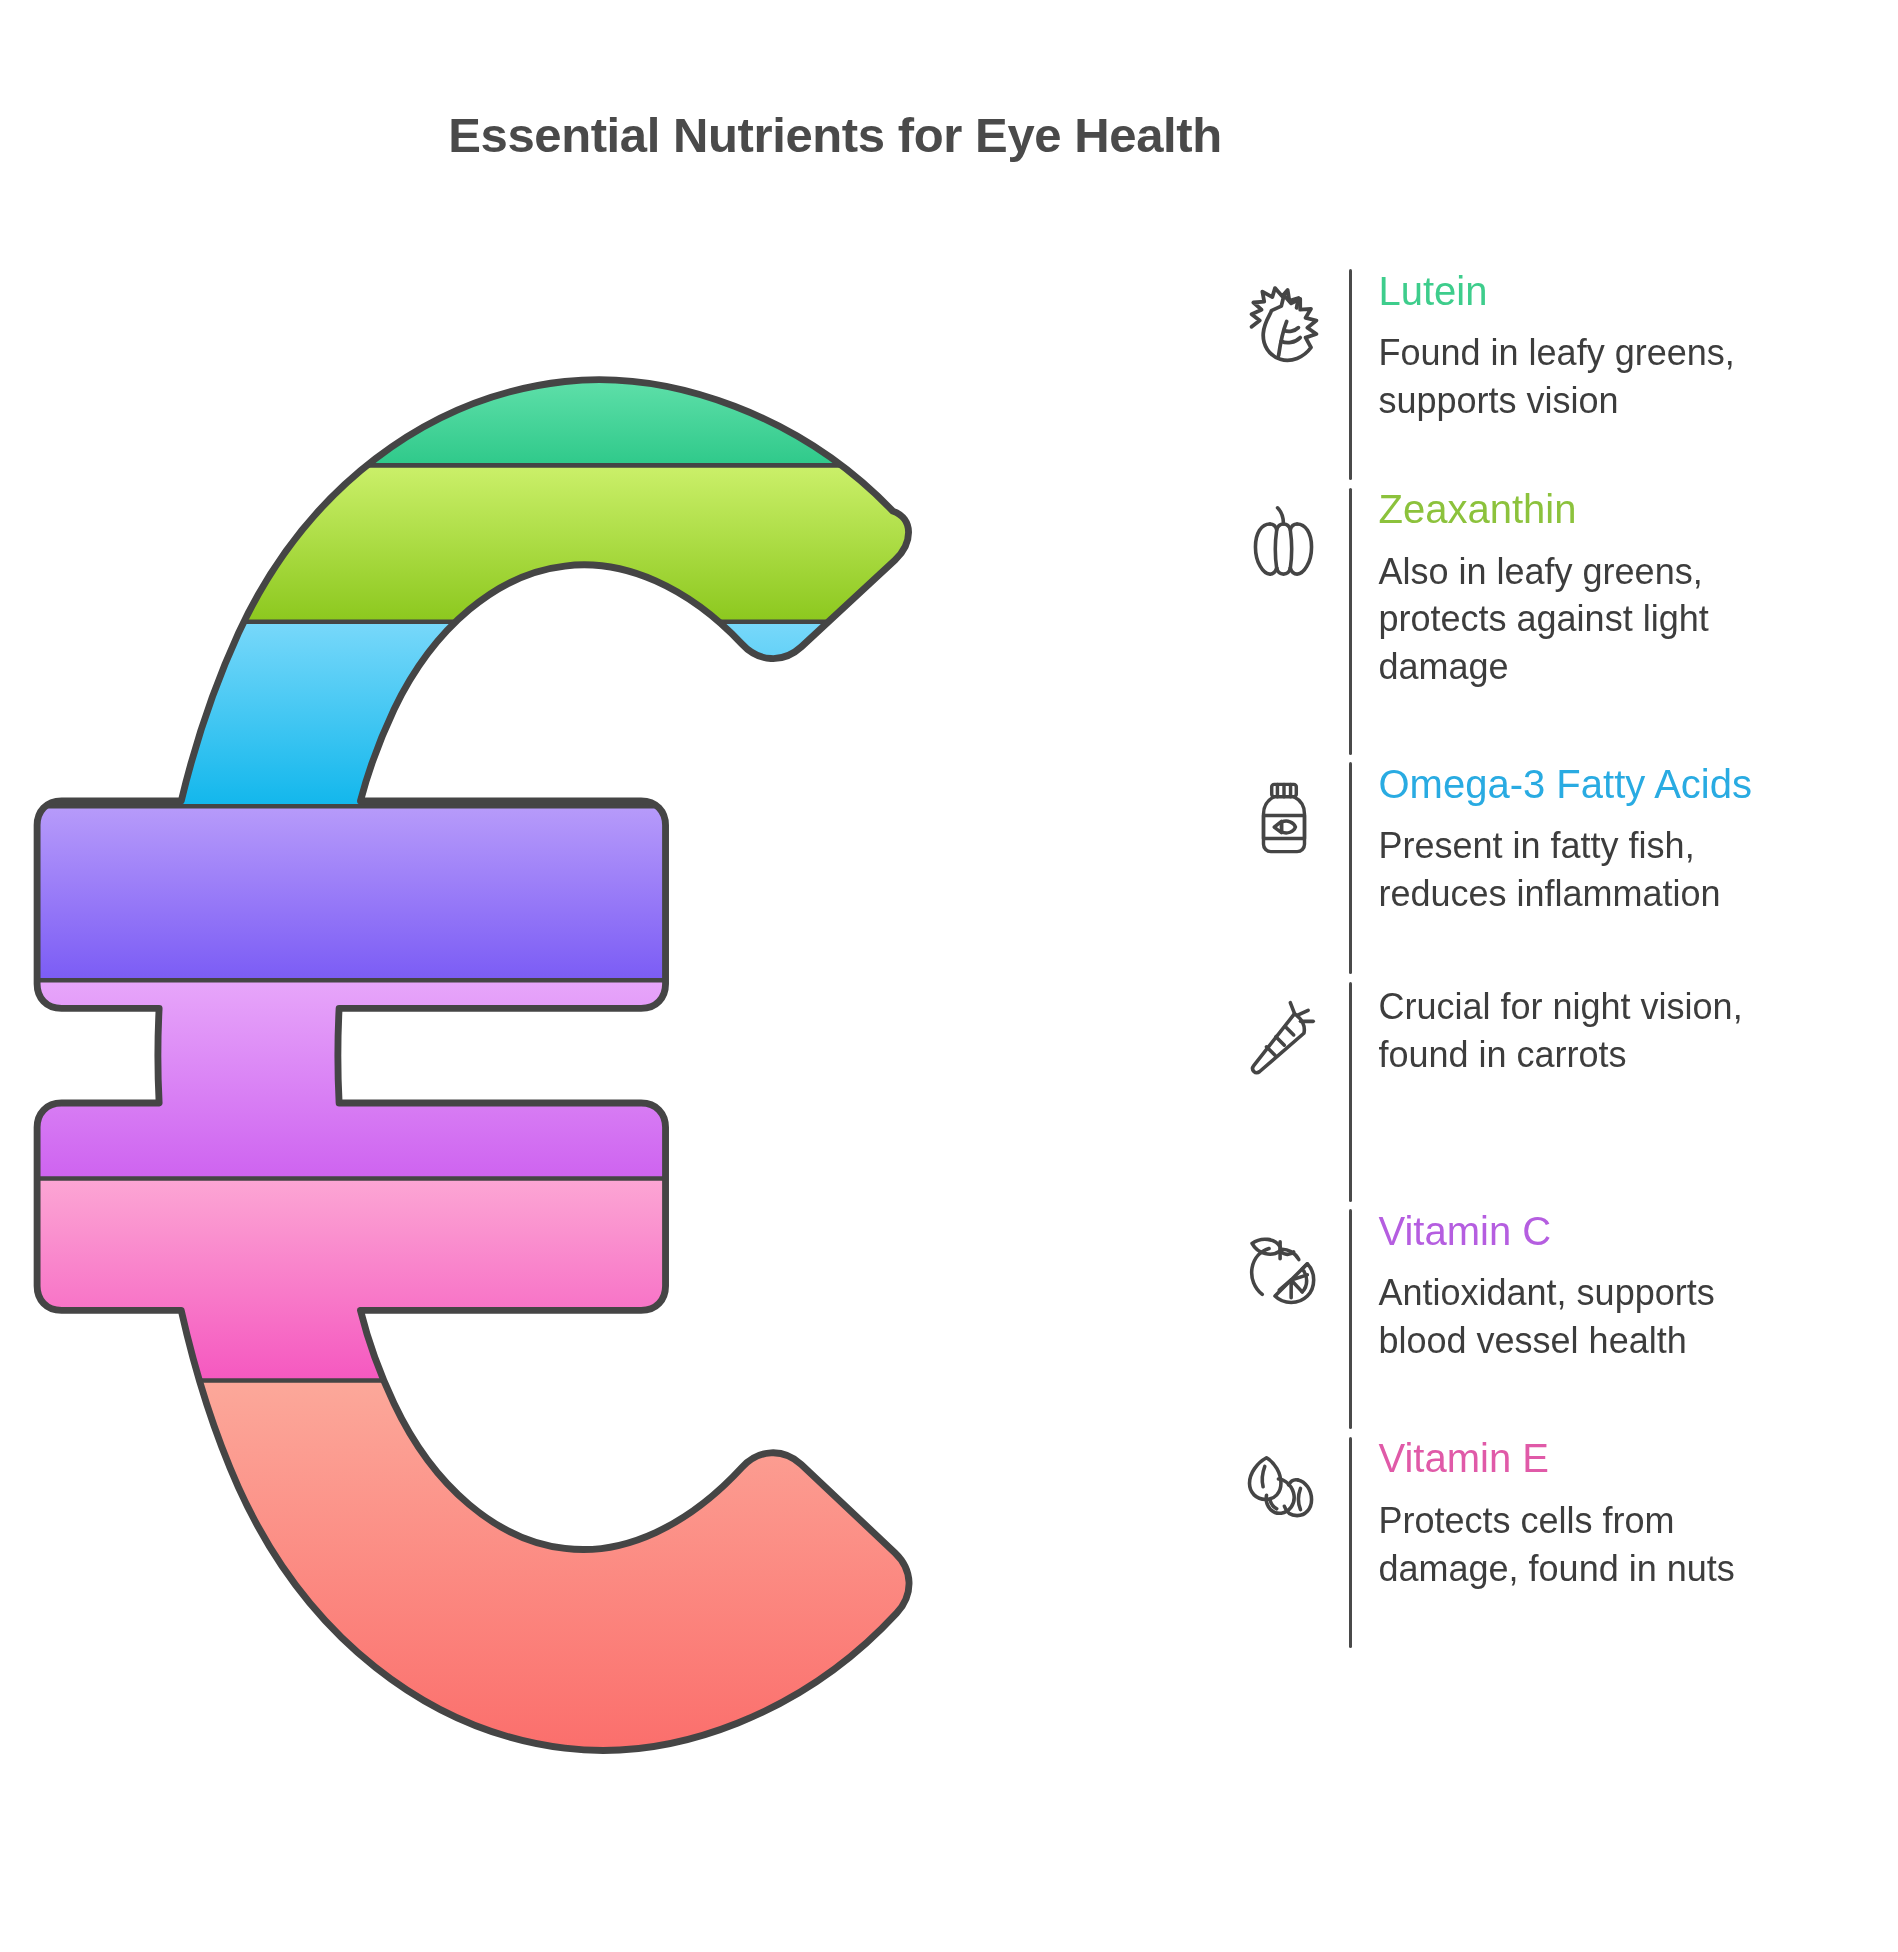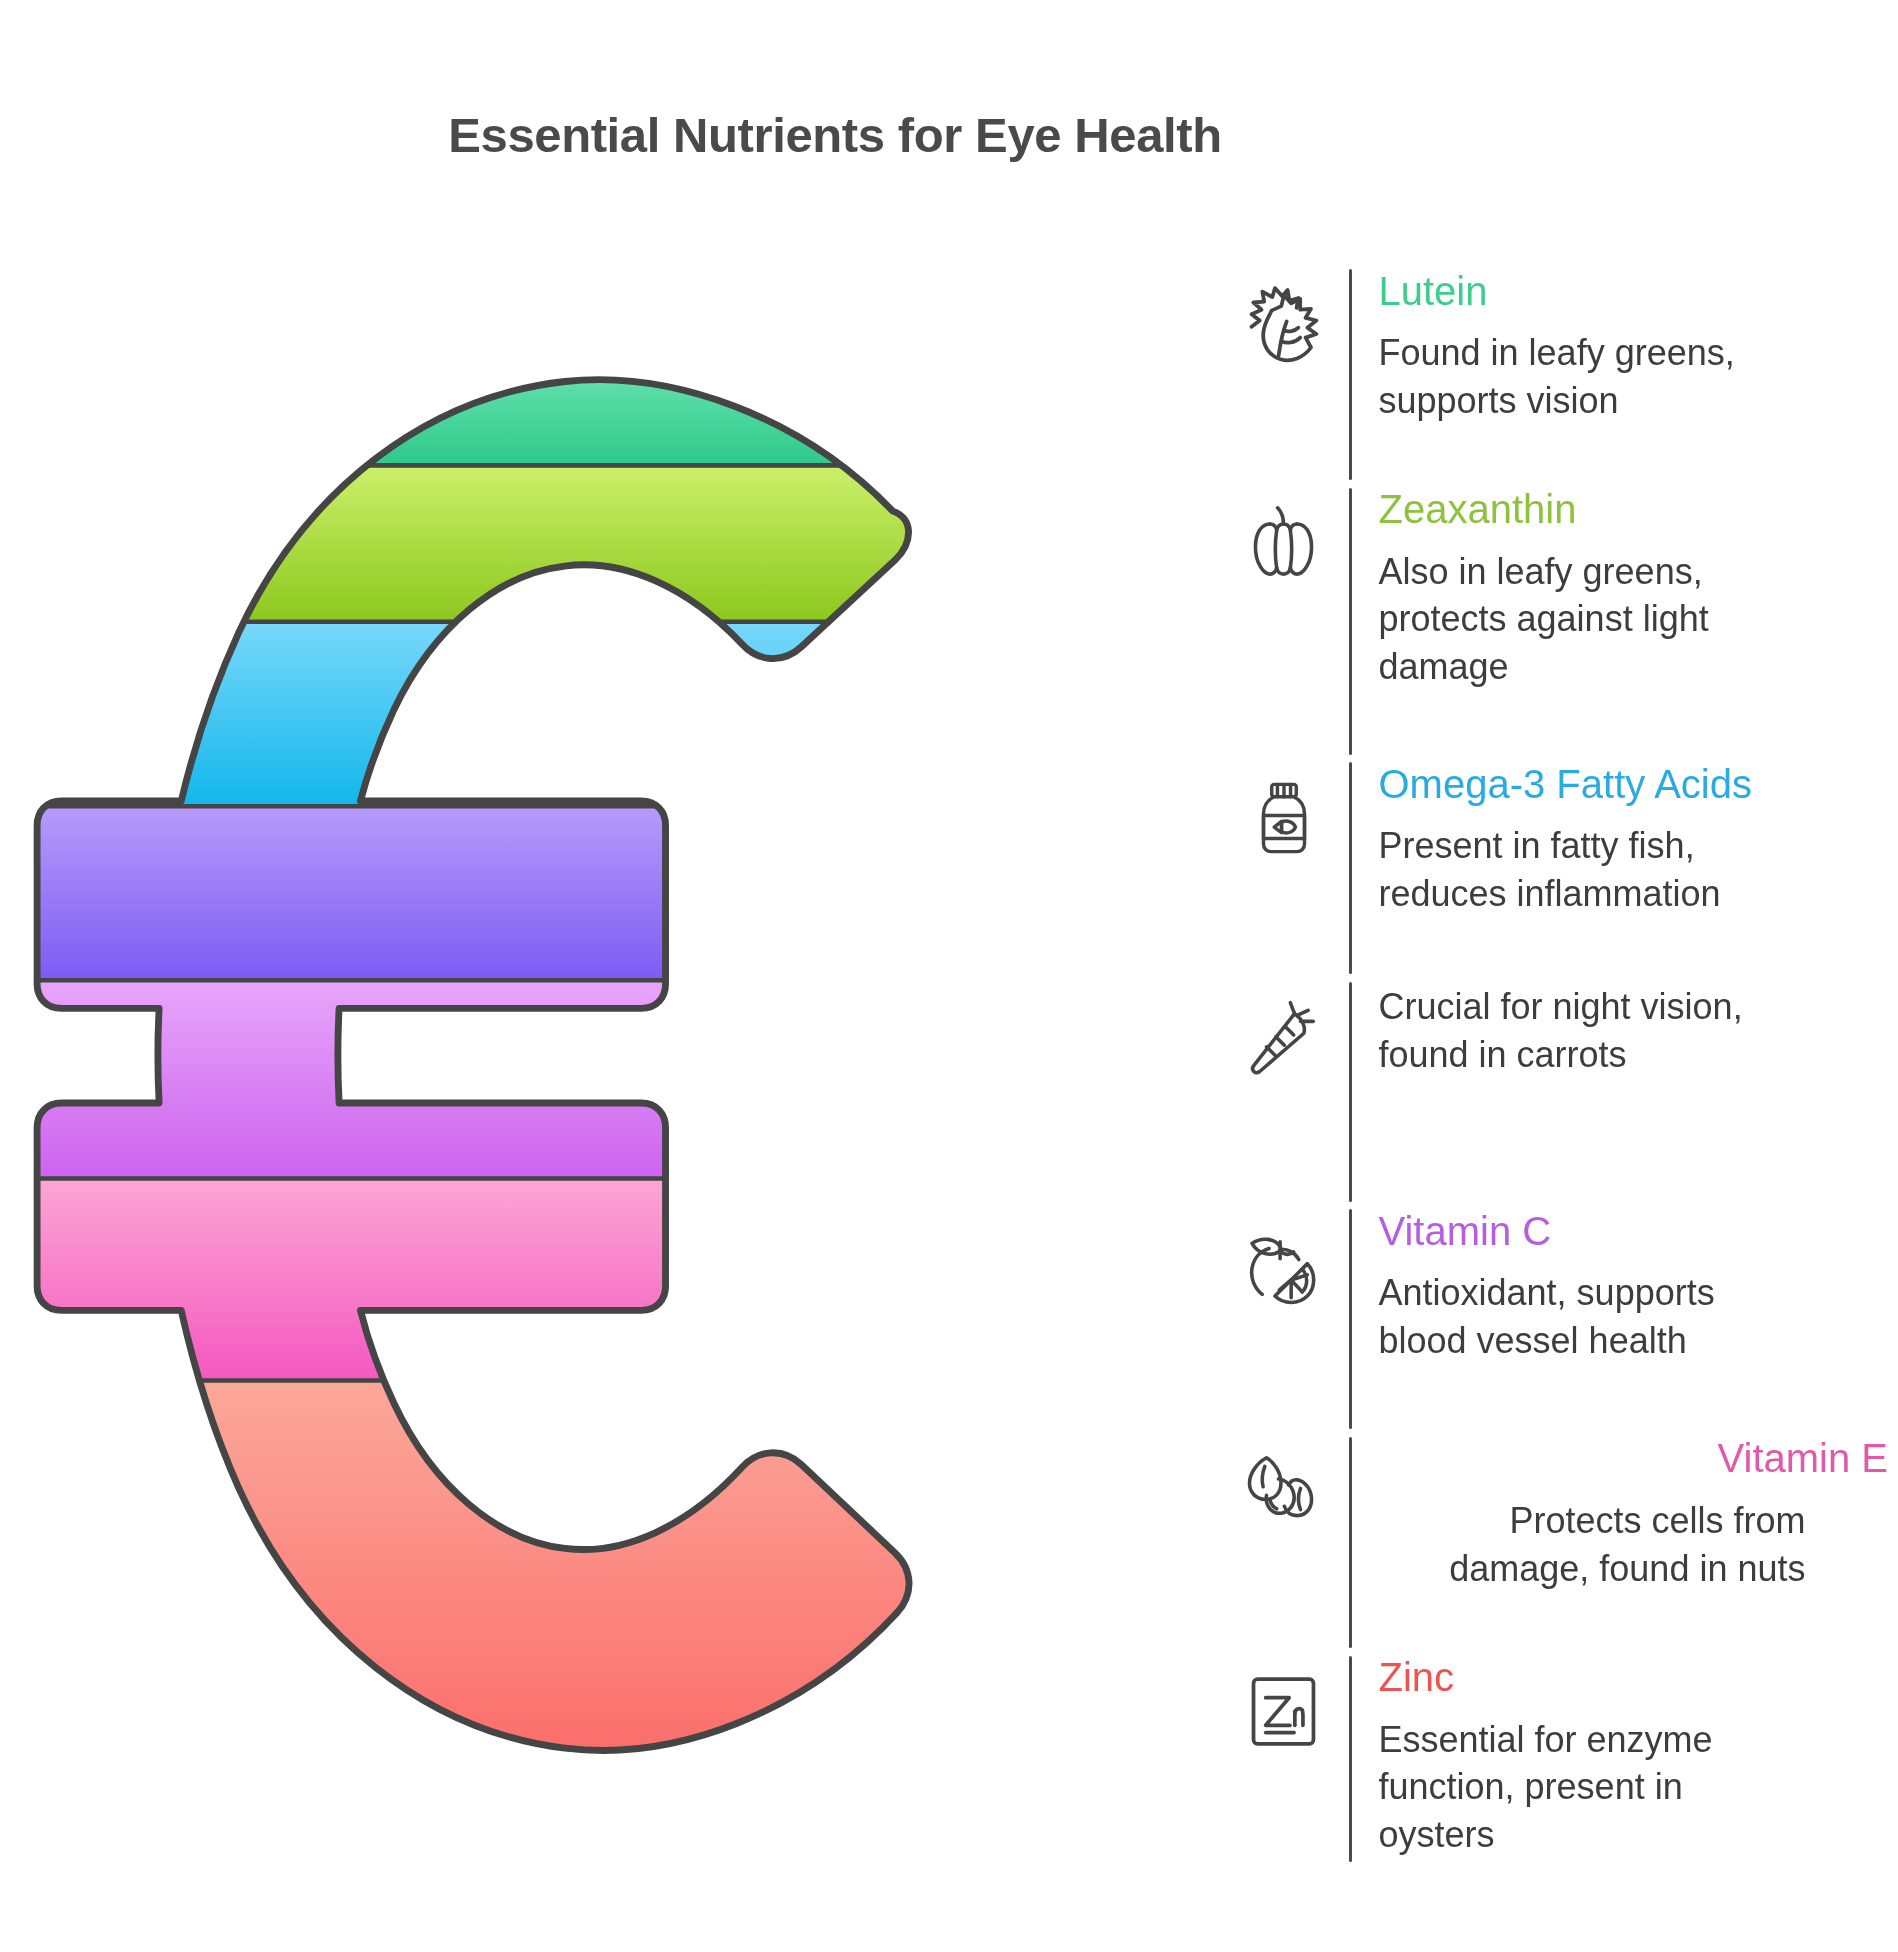--- a/index.html
+++ b/index.html
@@ -76,21 +76,21 @@
     font-size: 36px;
     line-height: 1.32;
     color: #3d3d3d;
     max-width: 427px;
   }
   .item-lutein   { height: 211px; }
   .item-zeax     { height: 267px; }
   .item-omega    { height: 212px; }
   .item-vita     { height: 220px; }
   .item-vitc     { height: 220px; }
-  .item-vite     { height: 211px; text-align: right; }
+  .item-vite     { height: 211px; }
   .item-zinc     { height: 206px; }
 </style>
 </head>
 <body>
 
 <div id="page-title">Essential Nutrients for Eye Health</div>
 
 <div id="euro-graphic">
 <svg viewBox="0 0 1500 1960" width="1144" height="1495" xmlns="http://www.w3.org/2000/svg">
   <defs>
@@ -307,31 +307,15 @@
         <path d="M70 44 C67 52 67 62 70 69"></path>
       </svg>
     </div>
     <div class="legend-divider"></div>
     <div class="legend-text">
       <div class="legend-title" style="color:#E05AA8">Vitamin E</div>
       <div class="legend-desc">Protects cells from damage, found in nuts</div>
     </div>
   </div>
 
-  <div class="legend-item item-zinc">
-    <div class="legend-icon">
-      <svg width="81" height="81" viewBox="0 0 100 100" fill="none" stroke="#454545" stroke-width="4.6" stroke-linejoin="round" stroke-linecap="round">
-        <rect x="13" y="10" width="74" height="80" rx="5"></rect>
-        <path d="M28 33 H57 L28 67 H58"></path>
-        <path d="M64 50 V67"></path>
-        <path d="M64 52 C64 47 70 45 73 48 C74 50 74 52 74 54 V67"></path>
-        <path d="M28 76 H63"></path>
-      </svg>
-    </div>
-    <div class="legend-divider"></div>
-    <div class="legend-text">
-      <div class="legend-title" style="color:#EF5350">Zinc</div>
-      <div class="legend-desc">Essential for enzyme function, present in oysters</div>
-    </div>
-  </div>
 
 </div>
 
 
 </body></html>

